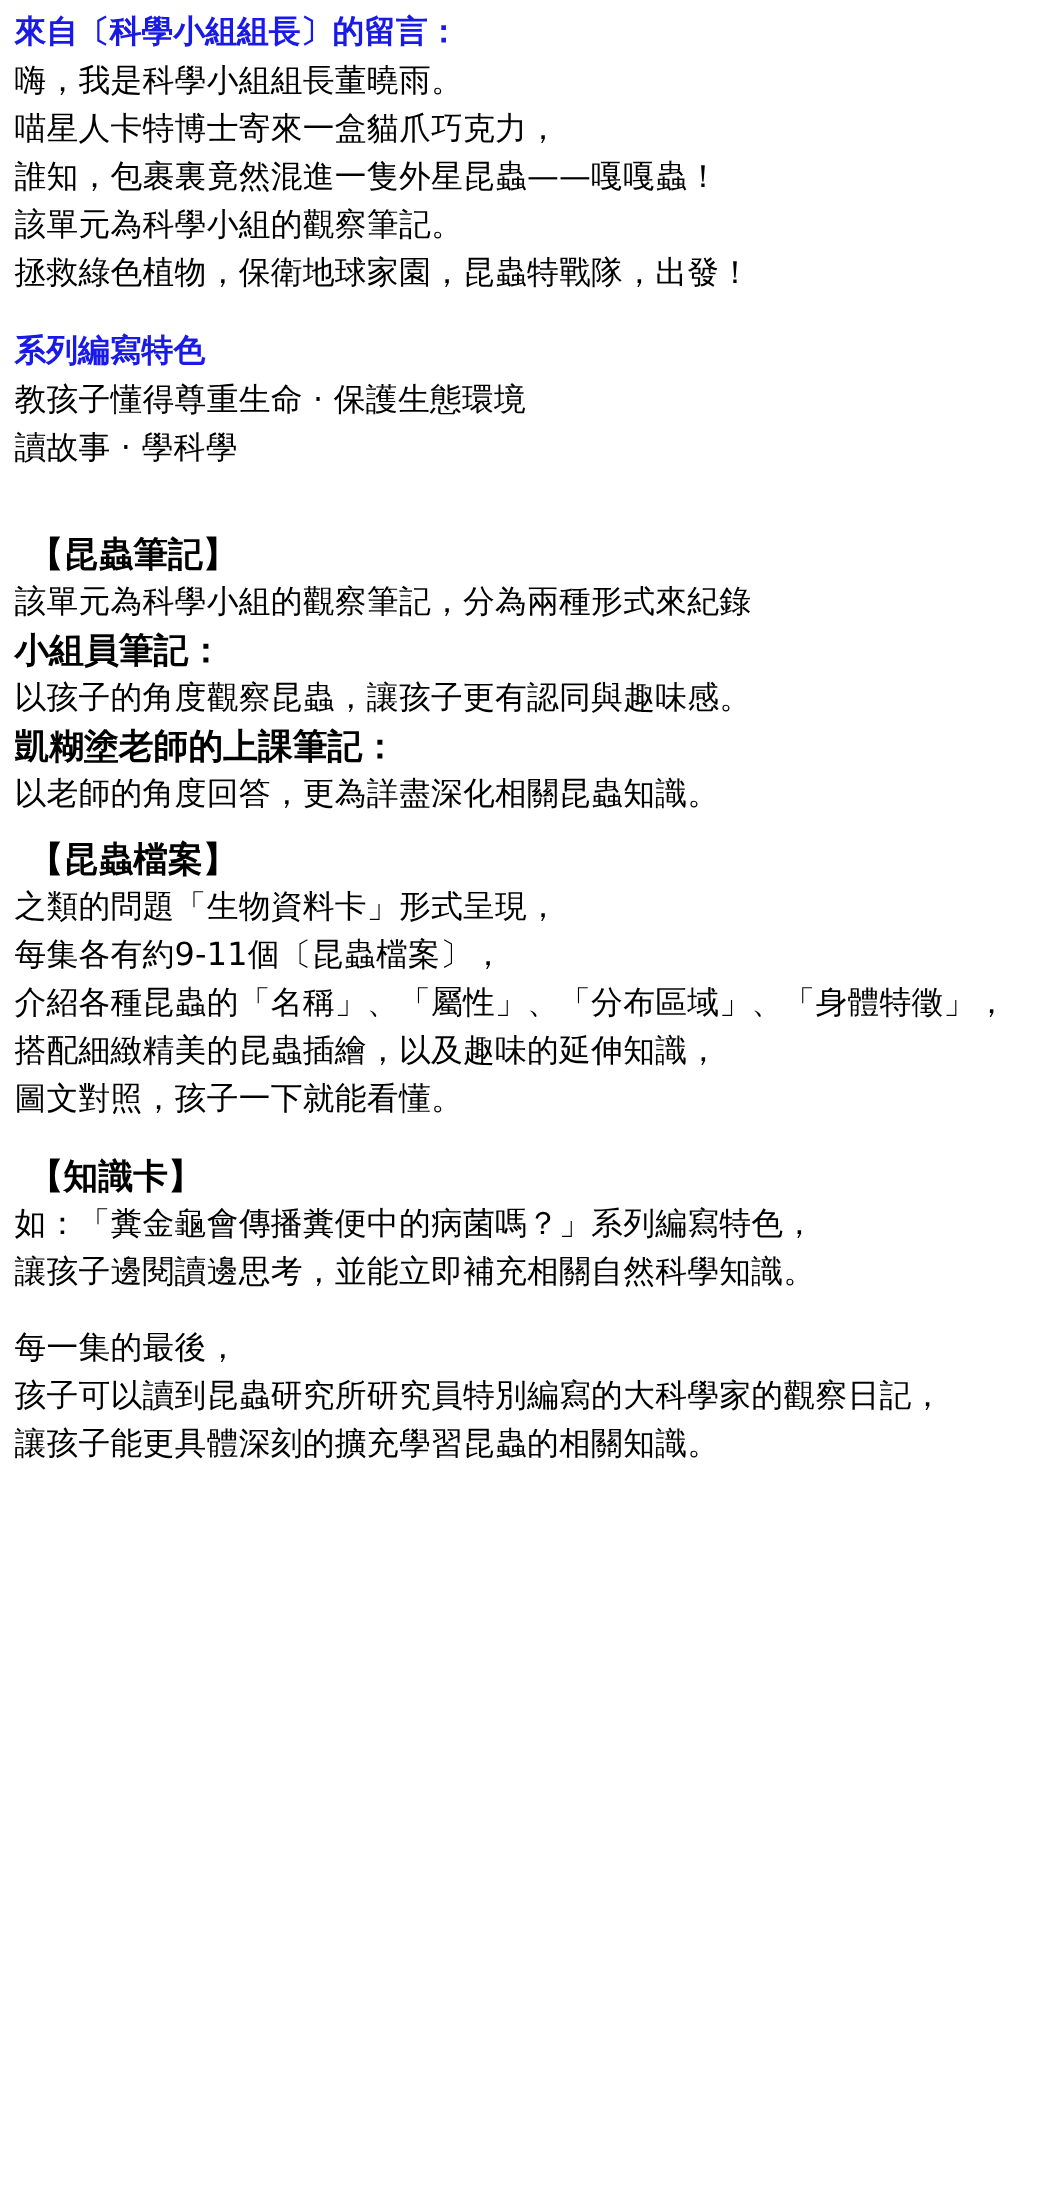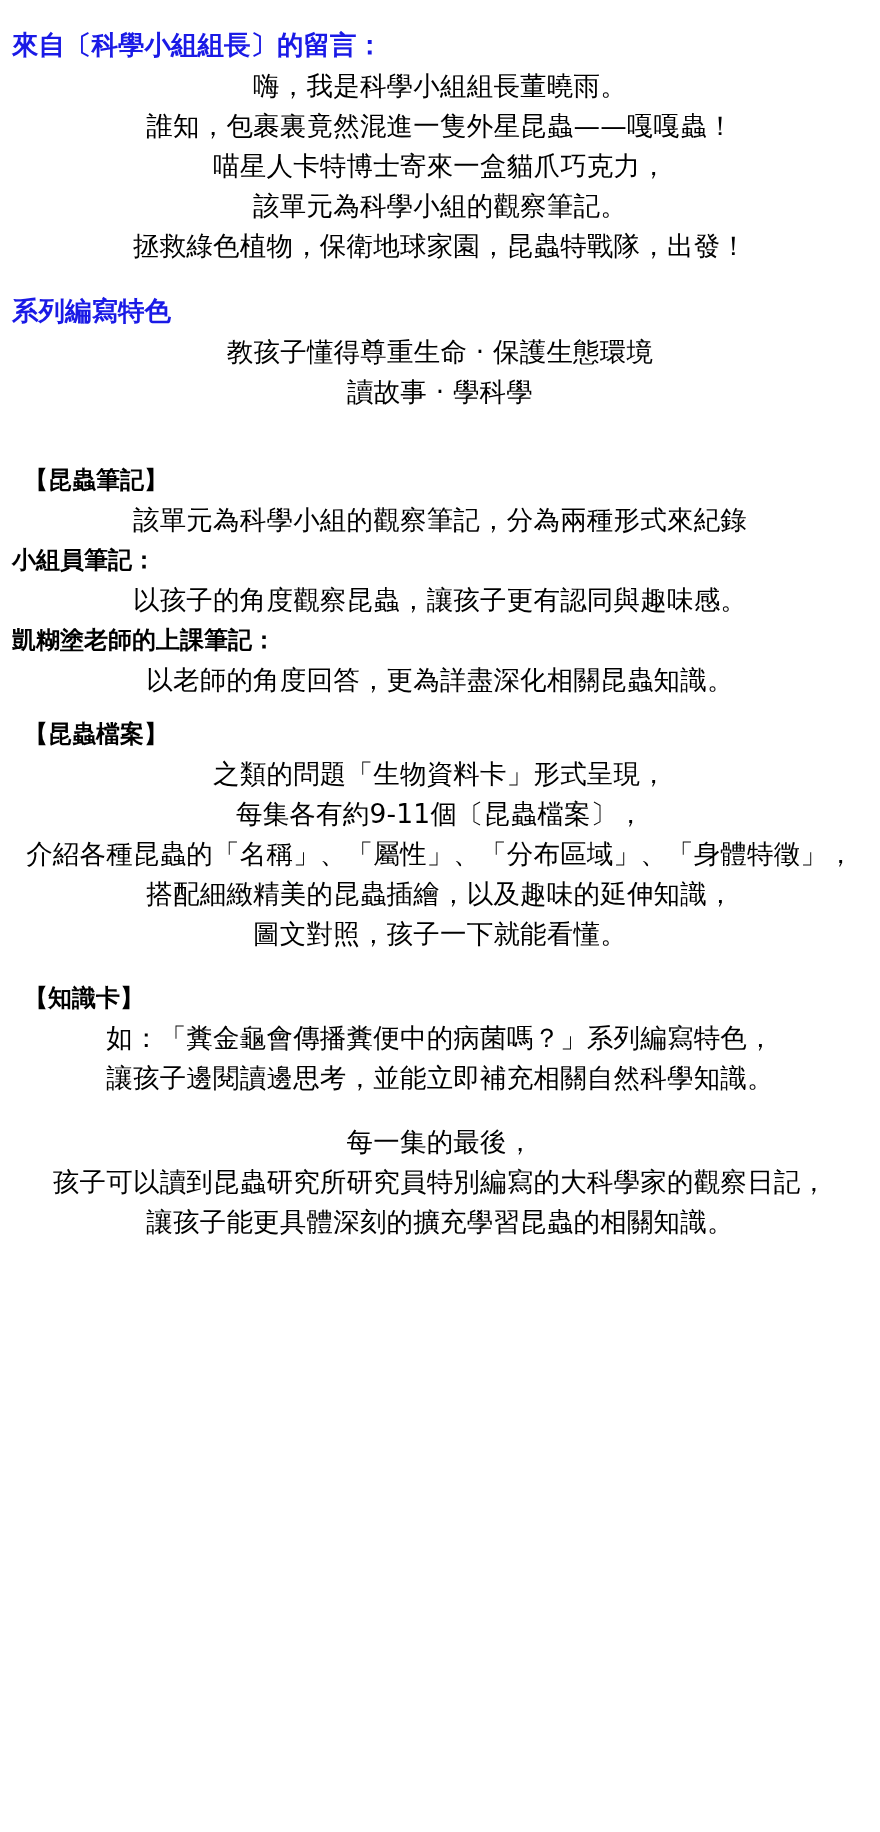--- a/index.html
+++ b/index.html
@@ -9,60 +9,59 @@
   }
   body {
     width: 880px;
     min-height: 1832px;
     font-family: "DejaVu Sans", "Liberation Sans", sans-serif;
     color: #000000;
   }
   .page {
     width: 880px;
     box-sizing: border-box;
-    padding: 24px 12px 20px 12px;
+    padding: 6px 12px 20px 12px;
   }
   .line {
     font-size: 26.5px;
     line-height: 40px;
     white-space: pre-wrap;
     letter-spacing: 0.2px;
-    text-align: center;
   }
   .heading {
     color: #1a1ae6;
     font-weight: bold;
     font-size: 26.5px;
     line-height: 42px;
   }
   .subheading {
     font-weight: bold;
-    font-size: 24px;
+    font-size: 29px;
     line-height: 40px;
   }
   .indent {
     padding-left: 14px;
   }
   .indent2 {
     padding-left: 12px;
   }
   .spacer-sm { height: 14px; }
   .spacer-md { height: 24px; }
   .block { margin: 0; padding: 0; }
 </style>
 </head>
 <body>
 
 <div class="page">
 
   <div class="block">
     <div class="heading">來自〔科學小組組長〕的留言：</div>
     <div class="line">嗨，我是科學小組組長董曉雨。</div>
+    <div class="line">喵星人卡特博士寄來一盒貓爪巧克力，</div>
     <div class="line">誰知，包裹裏竟然混進一隻外星昆蟲——嘎嘎蟲！</div>
-    <div class="line">喵星人卡特博士寄來一盒貓爪巧克力，</div>
     <div class="line">該單元為科學小組的觀察筆記。</div>
     <div class="line">拯救綠色植物，保衛地球家園，昆蟲特戰隊，出發！</div>
   </div>
 
   <div class="spacer-md"></div>
 
   <div class="block">
     <div class="heading">系列編寫特色</div>
     <div class="line">教孩子懂得尊重生命 · 保護生態環境</div>
     <div class="line">讀故事 · 學科學</div>

